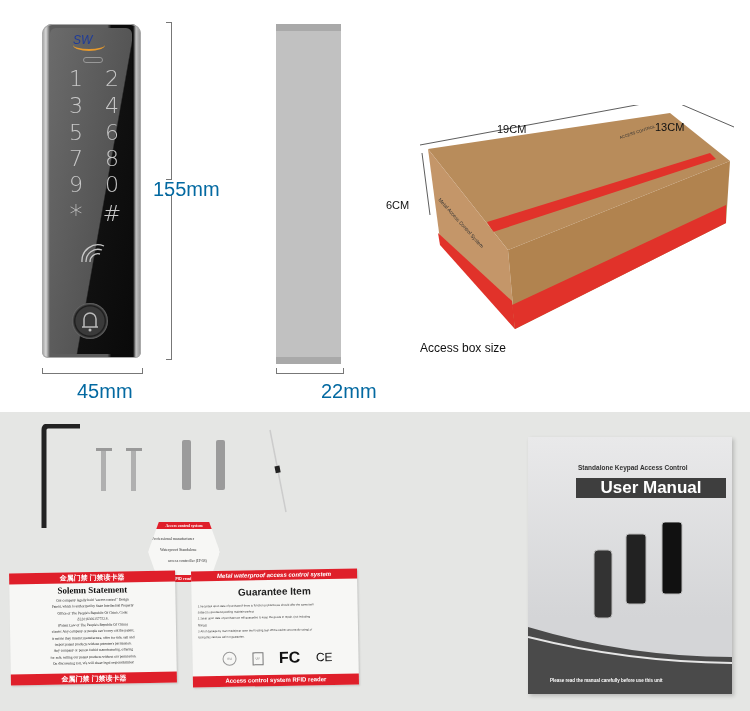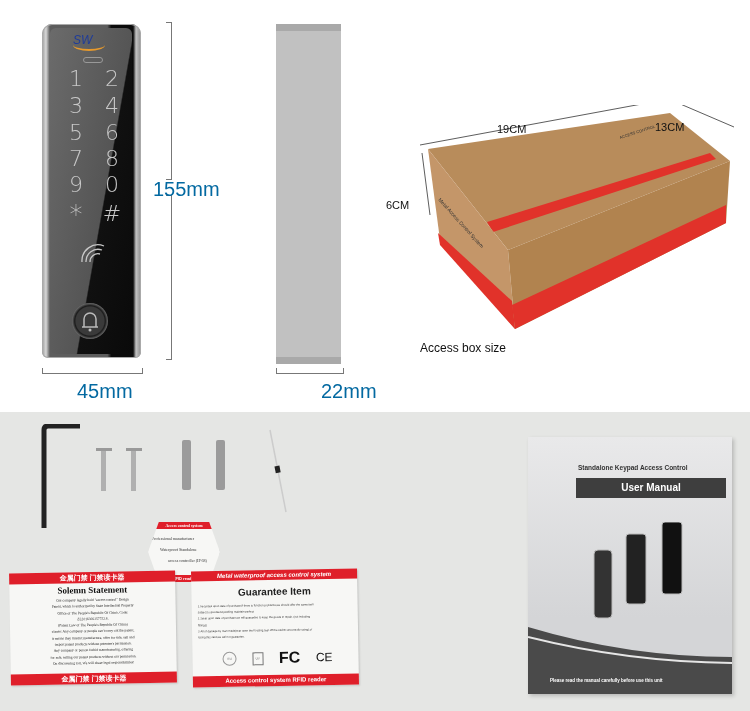--- a/index.html
+++ b/index.html
@@ -173,21 +173,21 @@
       <span style="width:12px;height:12px;border:1px solid #999;border-radius:50%;font-size:3px;text-align:center;line-height:12px;color:#777;">ISO</span>
       <span style="width:9px;height:11px;border:1px solid #777;font-size:3px;text-align:center;line-height:11px;color:#777;">QC</span>
       <span style="font-weight:bold;font-size:16px;color:#111;">FC</span>
       <span style="font-size:12px;color:#111;">CE</span>
     </div>
     <div class="redbar" style="bottom:0;height:11px;font-size:6px;line-height:11px;">Access control system    RFID reader</div>
   </div>
 
   <div class="manual" style="top:25px;">
     <div class="abs" style="left:50px;top:27px;font-size:6.5px;font-weight:bold;color:#333;">Standalone Keypad Access Control</div>
-    <div class="abs" style="left:48px;top:41px;width:150px;height:20px;background:#3e3e3e;color:#fff;font-weight:bold;font-size:10px;line-height:20px;text-align:center;">User Manual</div>
+    <div class="abs" style="left:48px;top:41px;width:150px;height:20px;background:#3e3e3e;color:#fff;font-weight:bold;font-size:17px;line-height:20px;text-align:center;">User Manual</div>
     <svg class="abs" style="left:60px;top:85px;" width="110" height="100" viewBox="0 0 110 100">
       <rect x="6" y="28" width="18" height="68" rx="4" fill="#333" stroke="#bbb"></rect>
       <rect x="38" y="12" width="20" height="70" rx="3" fill="#222" stroke="#bbb"></rect>
       <rect x="74" y="0" width="20" height="72" rx="3" fill="#111" stroke="#bbb"></rect>
     </svg>
     <svg class="abs" style="left:0;top:190px;" width="204" height="67" viewBox="0 0 204 67">
       <path d="M0 0 Q100 30 204 30 L204 67 L0 67 Z" fill="#4a4a4a"></path>
       <path d="M0 10 Q100 35 204 36" stroke="#e6e6e6" stroke-width="2" fill="none"></path>
     </svg>
     <div class="abs" style="left:22px;top:241px;font-size:4.5px;font-weight:bold;color:#fff;">Please read the manual carefully before use this unit</div>

